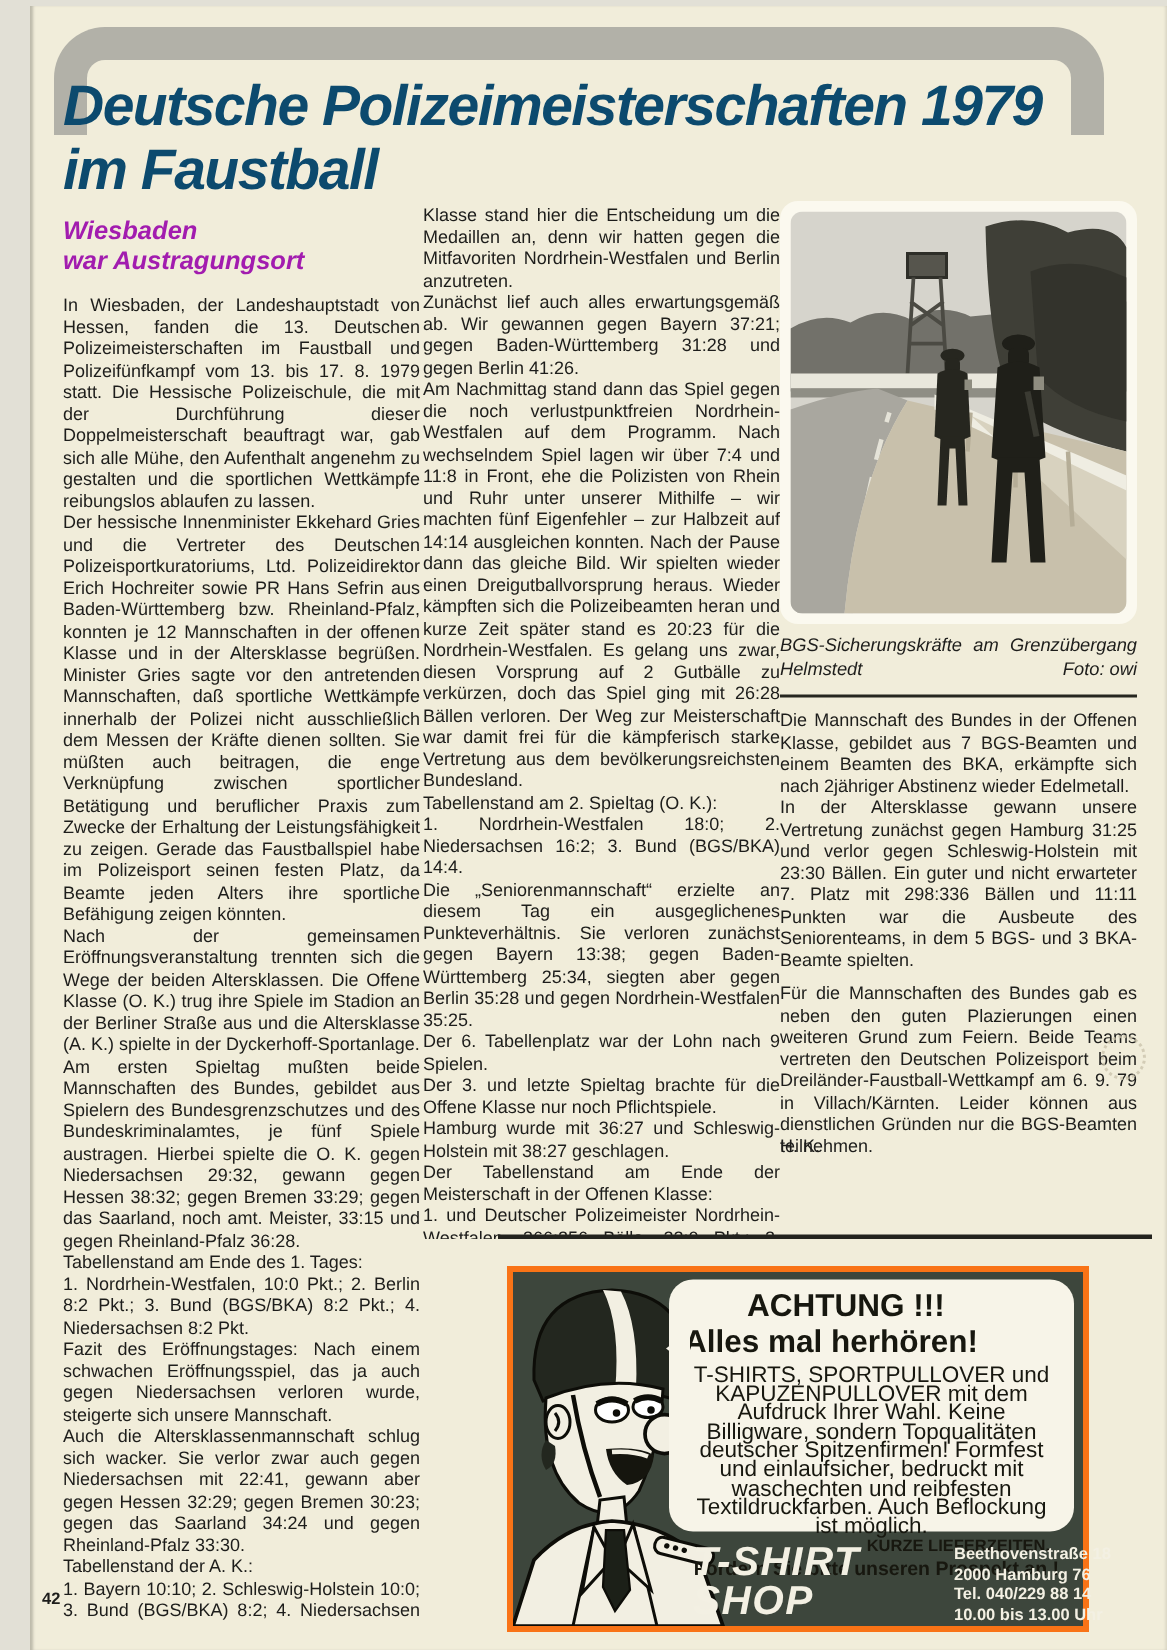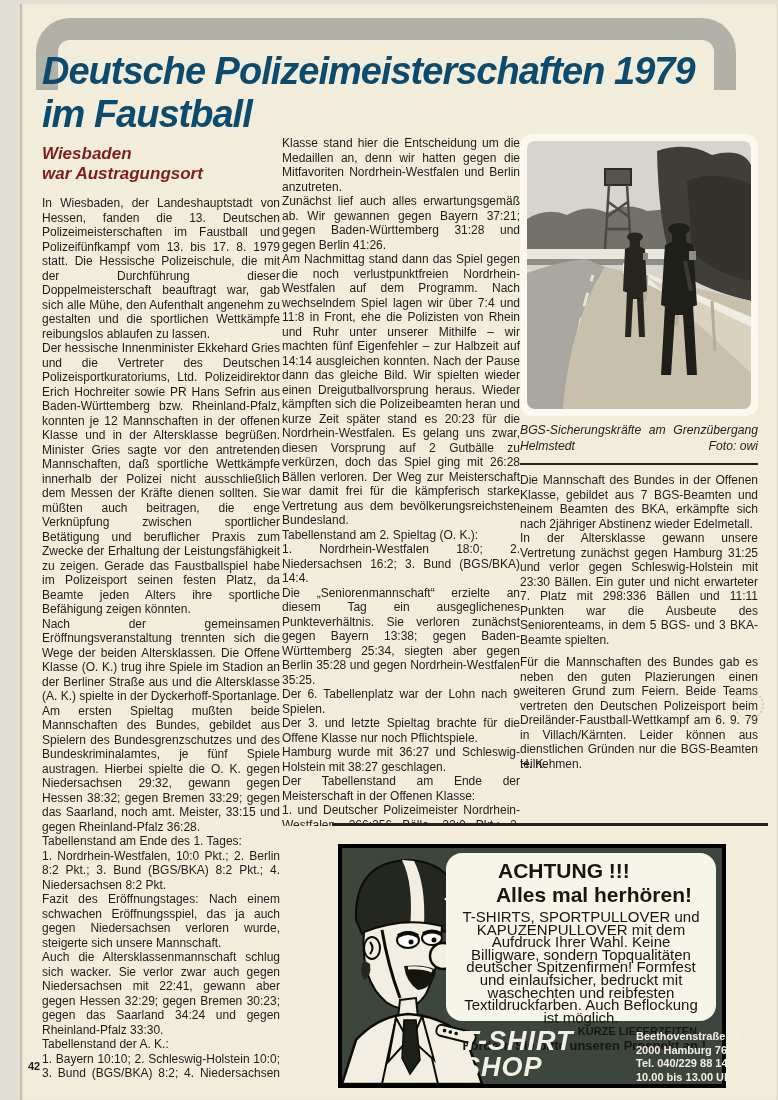--- a/index.html
+++ b/index.html
@@ -20,21 +20,21 @@
     border-radius:34px 34px 0 0;
     box-sizing:border-box;
   }
   .title{
     position:absolute;left:22px;top:46px;width:710px;
     font-size:38px;line-height:43px;font-weight:700;font-style:italic;
     letter-spacing:-1px;color:#0c4a6e;margin:0;
   }
   .subtitle{
     font-size:17px;line-height:20px;font-weight:700;font-style:italic;
-    color:#7f1d1d;margin:0 0 12px 0;
+    color:#a21caf;margin:0 0 12px 0;
   }
   .col{
     position:absolute;width:238px;
     font-size:12px;line-height:14.5px;text-align:justify;
   }
   .col p{margin:0;}
   .col p.gap{margin-top:8px;}
   #col1{left:22px;top:140px;height:938px;overflow:hidden;}
   #col2{left:262px;top:132px;height:690px;overflow:hidden;}
   #col3{left:500px;top:130px;}
@@ -58,34 +58,34 @@
   .page-number{
     position:absolute;left:8px;top:1056px;font-size:11px;font-weight:700;color:#1d1d1b;
   }
   .stamp{
     position:absolute;left:714px;top:686px;width:26px;height:26px;border-radius:50%;
     border:2px dotted #ccc5ae;opacity:.8;
   }
   
   .ad{
     position:absolute;left:318px;top:840px;width:388px;height:244px;
-    background:#3d463c;border:4px solid #000000;box-sizing:border-box;
+    background:#3d463c;border:4px solid #f97316;box-sizing:border-box;
   }
   .ad .mascot{position:absolute;left:0;top:0;}
   .bubble{
     position:absolute;left:104px;top:5px;width:270px;height:168px;
     background:#f7f4e8;border-radius:16px;
     box-sizing:border-box;padding:6px 10px 4px 10px;color:#17170f;
   }
   .bubble:before{
     content:"";position:absolute;left:-14px;top:34px;
     border:12px solid transparent;border-right:16px solid #f7f4e8;
   }
   .ad-h1{font-size:21px;font-weight:700;text-align:left;padding-left:42px;line-height:24px;}
-  .ad-h2{font-size:21px;font-weight:700;text-align:right;padding-right:14px;line-height:24px;}
+  .ad-h2{font-size:21px;font-weight:700;padding-right:14px;line-height:24px;}
   .ad-body{font-size:15px;line-height:12.6px;text-align:center;margin:4px 2px 0 2px;}
   .ad-em{display:block;text-align:right;font-weight:700;font-size:11px;margin:1px 6px 0 0;}
   .ad-cta{font-size:13px;font-weight:700;text-align:right;margin-top:1px;}
   .ad-logo{
     position:absolute;left:120px;top:180px;width:116px;
     color:#f3f0e3;font-weight:700;font-style:italic;letter-spacing:1px;
     font-size:27px;line-height:26px;
   }
   .ad-address{
     position:absolute;left:250px;top:182px;width:132px;

